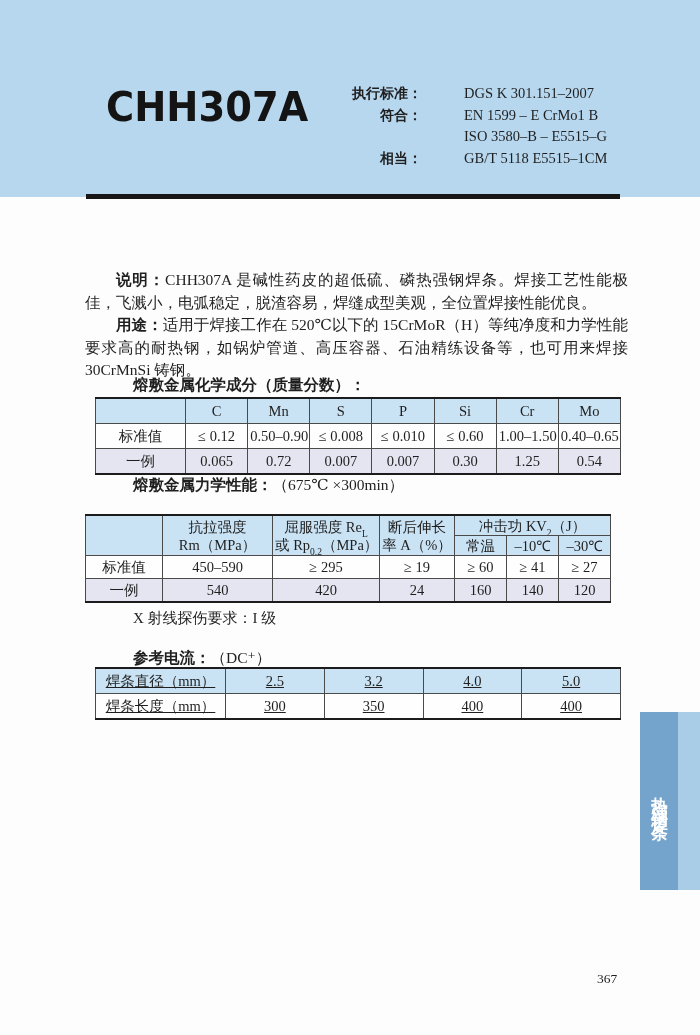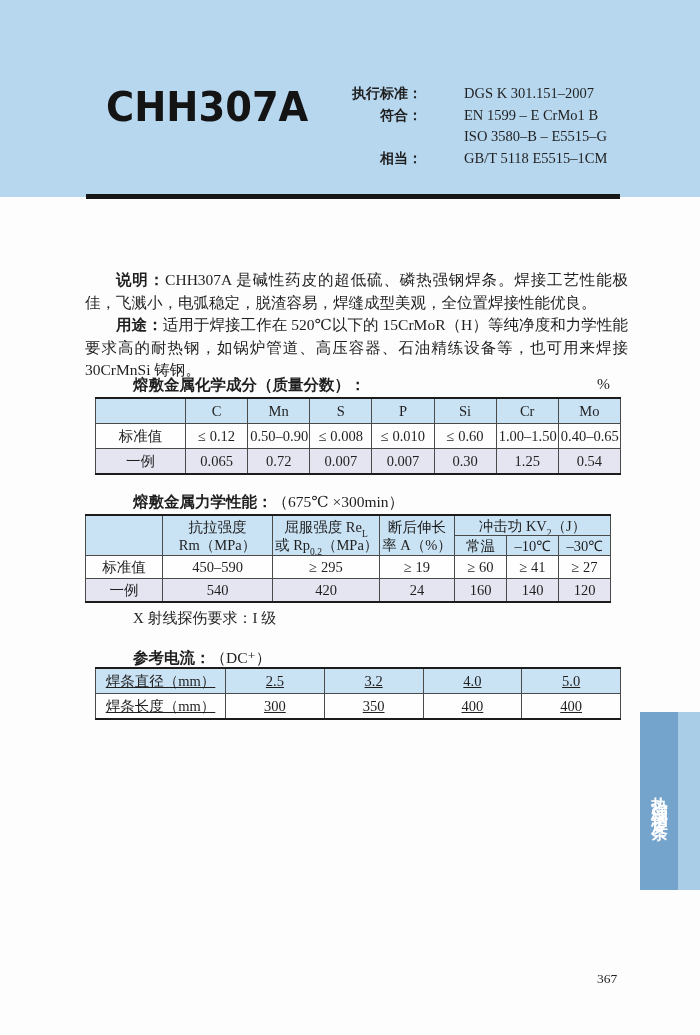--- a/index.html
+++ b/index.html
@@ -94,21 +94,21 @@
     </div>
   </div>
 
   <div class="black-bar"></div>
 
   <div class="desc">
     <p><span class="b-label">说明：</span><span>CHH307A 是碱性药皮的超低硫、磷热强钢焊条。焊接工艺性能极佳，飞溅小，电弧稳定，脱渣容易，焊缝成型美观，全位置焊接性能优良。</span></p>
     <p><span class="b-label">用途：</span><span>适用于焊接工作在 520℃以下的 15CrMoR（H）等纯净度和力学性能要求高的耐热钢，如锅炉管道、高压容器、石油精练设备等，也可用来焊接 30CrMnSi 铸钢。</span></p>
   </div>
 
-  <div class="sec-title" style="top:375px;">
+  <div class="sec-title" style="top:375px;flex-direction:column;">
     <span class="pad">熔敷金属化学成分（质量分数）：</span>
     <span class="unit-right">%</span>
   </div>
 
   <table class="chem-table">
     <colgroup>
         <col style="width:90px">
         <col span="7" style="width:62.14px">
       </colgroup>
     <tbody>
@@ -138,21 +138,21 @@
       <td>0.72</td>
       <td>0.007</td>
       <td>0.007</td>
       <td>0.30</td>
       <td>1.25</td>
       <td>0.54</td>
     </tr>
   </tbody>
     </table>
 
-  <div class="sec-title" style="top:492px;">
+  <div class="sec-title" style="top:475px;">
     <span class="pad">熔敷金属力学性能：</span>
     <span class="cond">（675℃ ×300min）</span>
   </div>
 
   <table class="mech-table">
     <colgroup>
         <col style="width:77px">
         <col style="width:110px">
         <col style="width:107px">
         <col style="width:75px">

